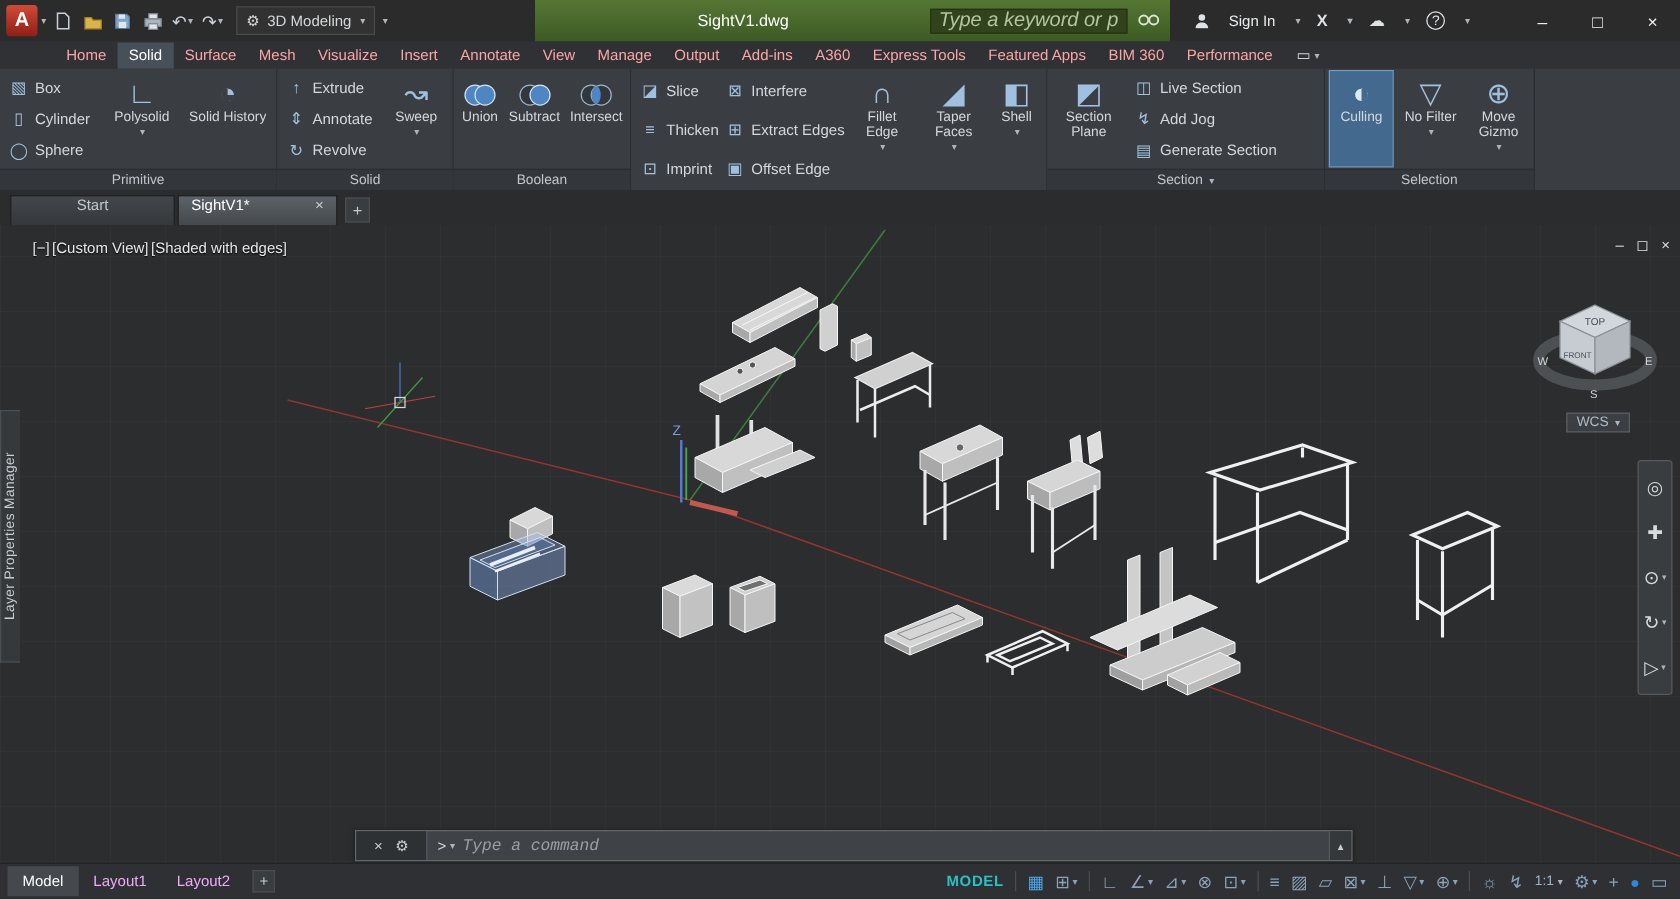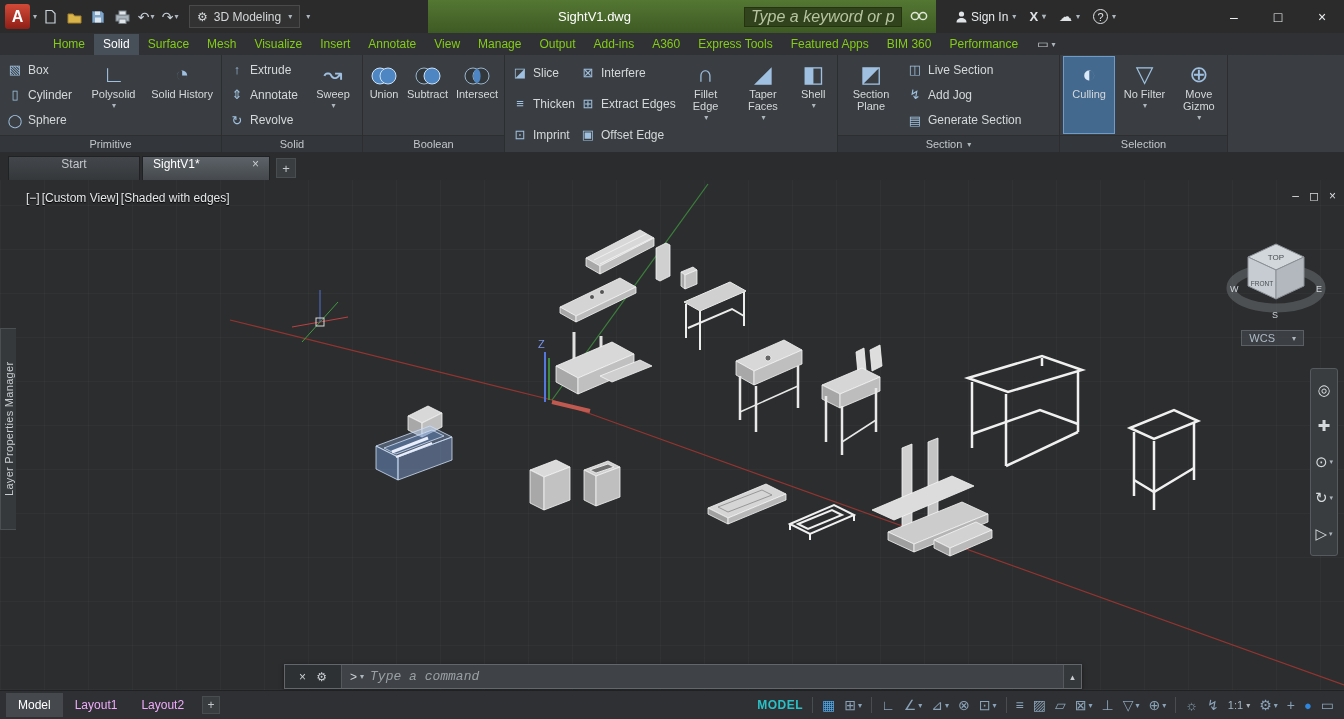--- a/index.html
+++ b/index.html
@@ -15,28 +15,28 @@
   .qat-btn svg{display:block}
   .dd{font-size:8px;color:#aeb6bd;margin-left:1px}
   .ws-select{display:flex;align-items:center;gap:6px;border:1px solid #4a4a4a;background:#323232;height:23px;padding:0 7px;margin-left:6px;color:#d5d8da;font-size:12px}
   .green-band{flex:0 0 508px;width:508px;background:linear-gradient(180deg,#547733,#3e5a24);display:flex;align-items:center;position:relative}
   .doc-title{position:absolute;left:130px;color:#fff;font-size:13px;white-space:nowrap}
   .search-box{position:absolute;left:316px;width:158px;height:20px;background:#31431d;border:1px solid #253310;display:flex;align-items:center;padding:0 6px}
   .search-box input{background:transparent;border:none;outline:none;width:100%;color:#c2cfae;font-style:italic;font-size:16px;font-family:"Liberation Sans",sans-serif}
   .search-box input::placeholder{color:#b6c4a0;font-style:italic}
   .binocs{position:absolute;right:8px}
   .tb-right{flex:1;display:flex;align-items:center;gap:3px;padding-left:14px}
-  .tb-ic{display:flex;align-items:center;gap:3px;color:#dfe3e6;font-size:13px;padding:0 5px;height:24px}
+  .tb-ic{display:flex;align-items:center;gap:15px;color:#dfe3e6;font-size:13px;padding:0 5px;height:24px}
   .signin-label{font-size:12px;color:#e8ebee}
   .win-btns{margin-left:auto;display:flex}
   .win-btn{width:44px;height:33px;display:flex;align-items:center;justify-content:center;color:#eceff1;font-size:14px}
 
   
   #tabrow{flex:0 0 22px;height:22px;background:#2f3134;display:flex;align-items:flex-end;padding-left:44px}
-  .rtab{padding:3px 9px 4px;color:#84cc16;font-size:12px;white-space:nowrap}
+  .rtab{padding:3px 9px 4px;color:#fca5a5;font-size:12px;white-space:nowrap}
   .rtab.active{background:#474f58;color:#fff}
   .ribbon-toggle{margin-left:10px;display:flex;align-items:center;gap:2px;color:#ced2d6;padding-bottom:4px}
 
   
   #ribbon{flex:0 0 97px;height:97px;background:#3a3e42;display:flex;align-items:stretch}
   .panel{display:flex;flex-direction:column;border-right:1px solid #2b2d2f;background:#3a3e42}
   .panel-body{flex:1;display:flex;align-items:stretch;padding:2px 3px;gap:2px}
   .panel-title{height:17px;background:#33363a;color:#c2c7cc;font-size:11px;display:flex;align-items:center;justify-content:center;gap:4px;border-top:1px solid #2c2e30}
   .scol{display:flex;flex-direction:column;justify-content:space-around}
   .sbtn{display:flex;align-items:center;gap:5px;padding:1px 4px;color:#d5d8da;font-size:12px;height:24px;white-space:nowrap}
@@ -57,21 +57,21 @@
 
   
   #viewport{position:relative;flex:1;background:#2c2d2f;overflow:hidden;
     background-image:repeating-linear-gradient(0deg,rgba(255,255,255,0.022) 0 1px,transparent 1px 44px),
                      repeating-linear-gradient(90deg,rgba(255,255,255,0.022) 0 1px,transparent 1px 44px)}
   #scene{position:absolute;left:0;top:0}
   .vp-controls{position:absolute;left:26px;top:11px;color:#e6e9eb;font-size:12px;display:flex;gap:2px;text-shadow:0 1px 1px #000}
   .doc-controls{position:absolute;right:8px;top:9px;display:flex;gap:10px;color:#dcdfe2;font-size:12px}
   .palette-tab{position:absolute;left:0;top:148px;width:16px;height:202px;background:#36393c;border:1px solid #4c4f52;border-left:none;color:#c9cdd1;font-size:11px;writing-mode:vertical-rl;transform:rotate(180deg);display:flex;align-items:center;justify-content:center;letter-spacing:.3px}
   .viewcube{position:absolute;right:18px;top:52px;width:100px;height:100px}
-  .wcs{position:absolute;right:40px;top:150px;background:rgba(72,77,82,.55);border:1px solid rgba(140,146,152,.4);color:#aebbc6;font-size:11px;padding:1px 7px;display:flex;align-items:center;gap:16px}
+  .wcs{position:absolute;right:40px;top:150px;background:rgba(72,77,82,.55);border:1px solid rgba(140,146,152,.4);color:#aebbc6;font-size:11px;padding:1px 7px;display:flex;align-items:center;gap:4px}
   .navbar{position:absolute;right:6px;top:188px;width:28px;background:rgba(58,62,66,.93);border:1px solid #56595d;border-radius:3px;display:flex;flex-direction:column;align-items:center;padding:3px 0}
   .nav-ic{height:36px;width:100%;display:flex;align-items:center;justify-content:center;color:#d6dadd;font-size:15px;gap:1px}
   .nav-ic .dd{font-size:7px}
 
   
   .cmdline{position:absolute;left:284px;top:484px;width:798px;height:25px;display:flex;align-items:stretch;border:1px solid #63676b;background:#3f4347;box-shadow:0 1px 4px rgba(0,0,0,.5)}
   .cmd-grip{flex:0 0 56px;background:#2e3134;display:flex;align-items:center;justify-content:center;gap:10px;color:#c9ced2;font-size:12px}
   .cmd-main{flex:1;display:flex;align-items:center;gap:6px;padding:0 8px;border-left:1px solid #55585c}
   .cmd-prompt{color:#cfd4d8;font-size:12px;display:flex;align-items:center;gap:2px}
   .cmd-main input{flex:1;background:transparent;border:none;outline:none;color:#d5d8da;font-size:13px;font-family:"Liberation Mono",monospace;font-style:italic}

